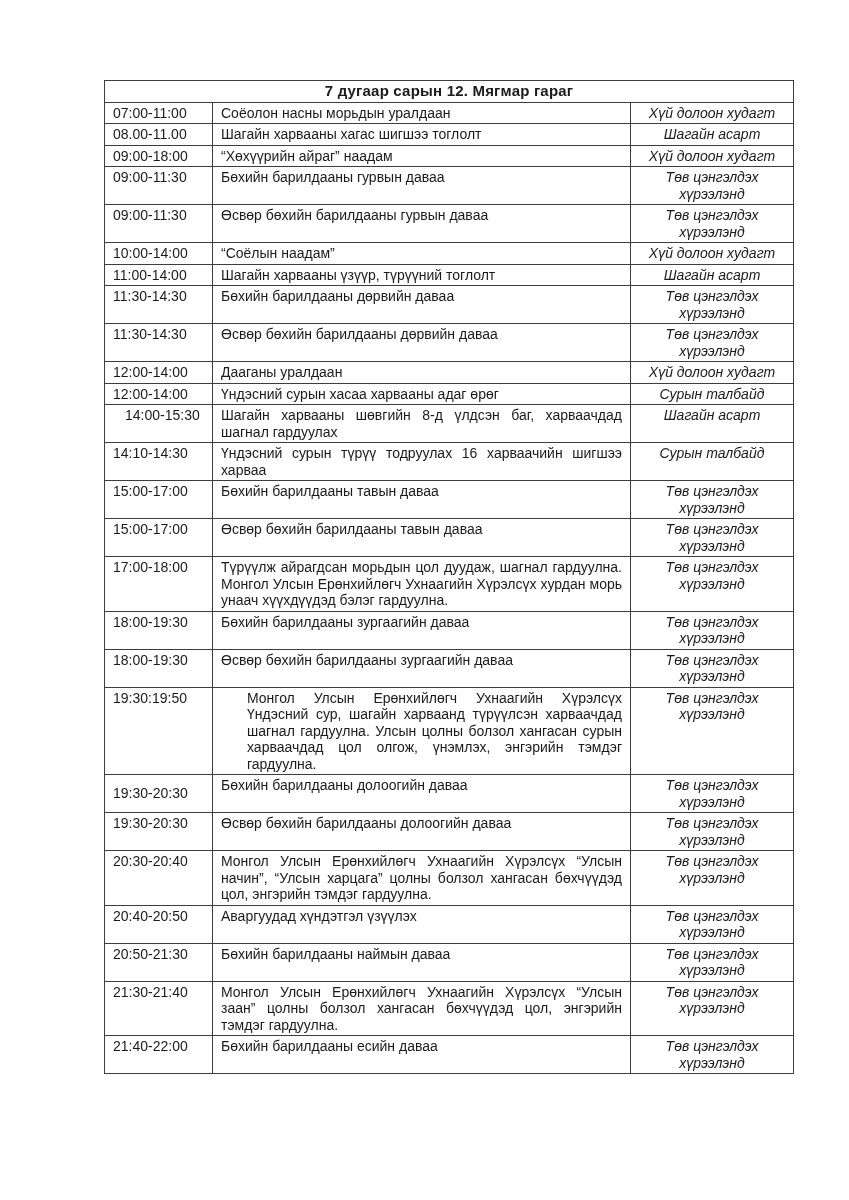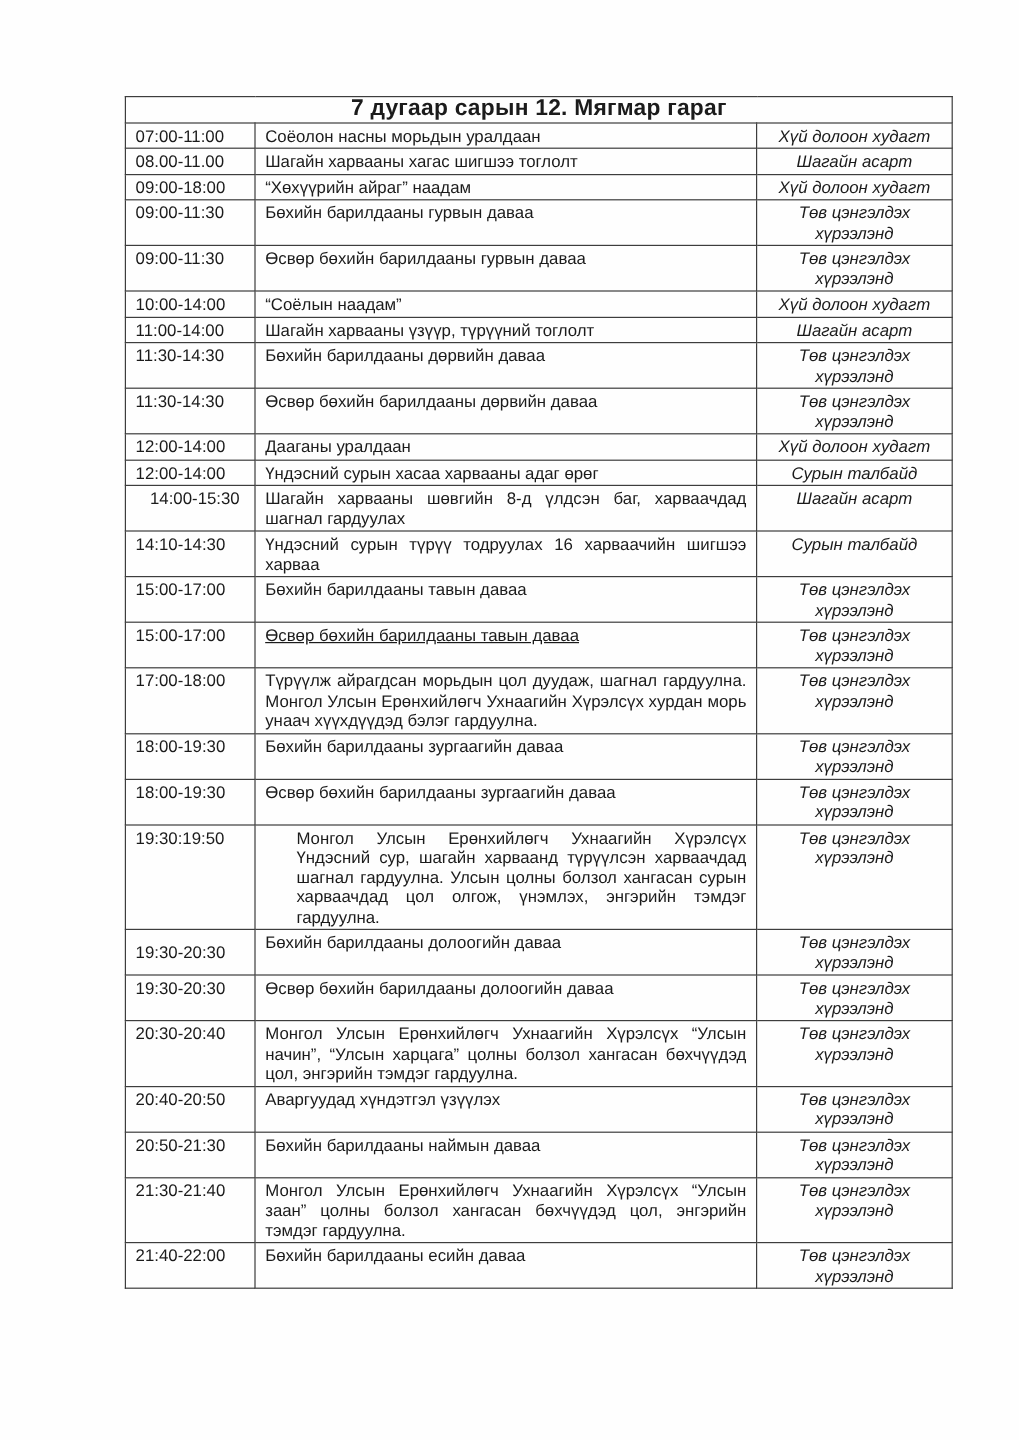--- a/index.html
+++ b/index.html
@@ -34,21 +34,21 @@
   table.schedule col.c-event { width: 418px; }
   table.schedule col.c-loc { width: 163px; }
 
   table.schedule th,
   table.schedule td {
     border: 1px solid #3d3d3d;
     vertical-align: top;
     padding: 2px 8px;
   }
   th.title-cell {
-    font-size: 19px;
+    font-size: 15px;
     font-weight: bold;
     text-align: center;
     padding-top: 4px;
     padding-bottom: 18px;
     letter-spacing: 0.2px;
   }
   td.time {
     white-space: nowrap;
     padding-left: 7px;
     padding-right: 2px;
@@ -164,21 +164,21 @@
   </tr>
 
   <tr>
     <td class="time" style="border-color: rgb(61, 61, 61);">15:00-17:00</td>
     <td class="event" style="border-color: rgb(61, 61, 61);">Бөхийн барилдааны тавын  даваа</td>
     <td class="loc" style="border-color: rgb(61, 61, 61);">Төв цэнгэлдэх хүрээлэнд</td>
   </tr>
 
   <tr>
     <td class="time" style="border-color: rgb(61, 61, 61);">15:00-17:00</td>
-    <td class="event" style="border-color: rgb(61, 61, 61); text-decoration: underline;">Өсвөр бөхийн барилдааны тавын даваа</td>
+    <td class="event" style="border-color: rgb(61, 61, 61);">Өсвөр бөхийн барилдааны тавын даваа</td>
     <td class="loc" style="border-color: rgb(61, 61, 61);">Төв цэнгэлдэх хүрээлэнд</td>
   </tr>
 
   <tr>
     <td class="time" style="border-color: rgb(61, 61, 61);">17:00-18:00</td>
     <td class="event" style="border-color: rgb(61, 61, 61);">Түрүүлж айрагдсан морьдын цол дуудаж, шагнал гардуулна. Монгол Улсын Ерөнхийлөгч Ухнаагийн Хүрэлсүх хурдан морь унаач хүүхдүүдэд бэлэг гардуулна.</td>
     <td class="loc" style="border-color: rgb(61, 61, 61);">Төв цэнгэлдэх хүрээлэнд</td>
   </tr>
 
   <tr>

